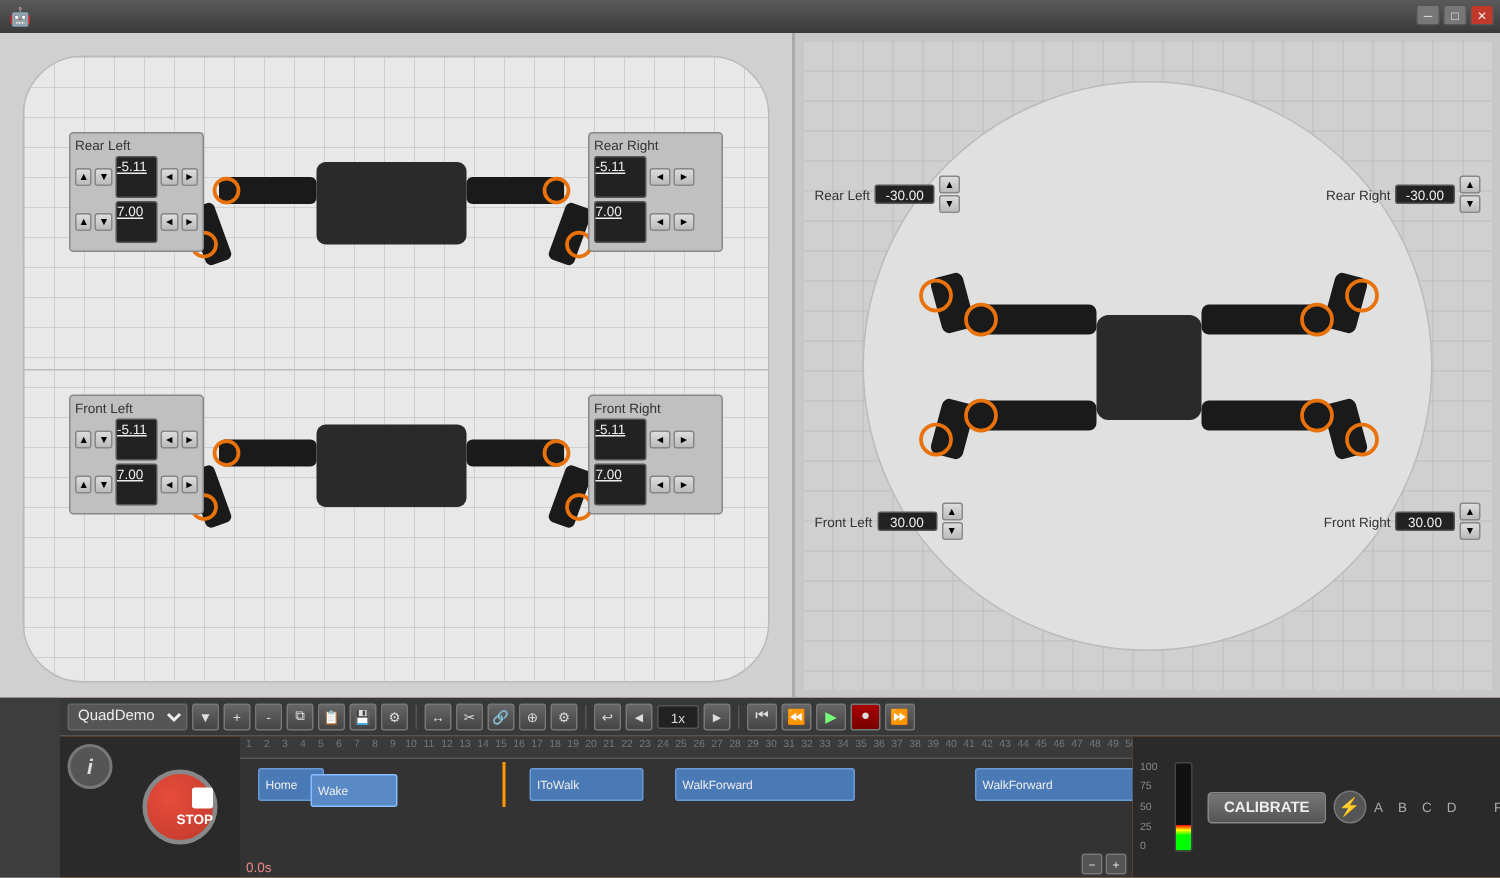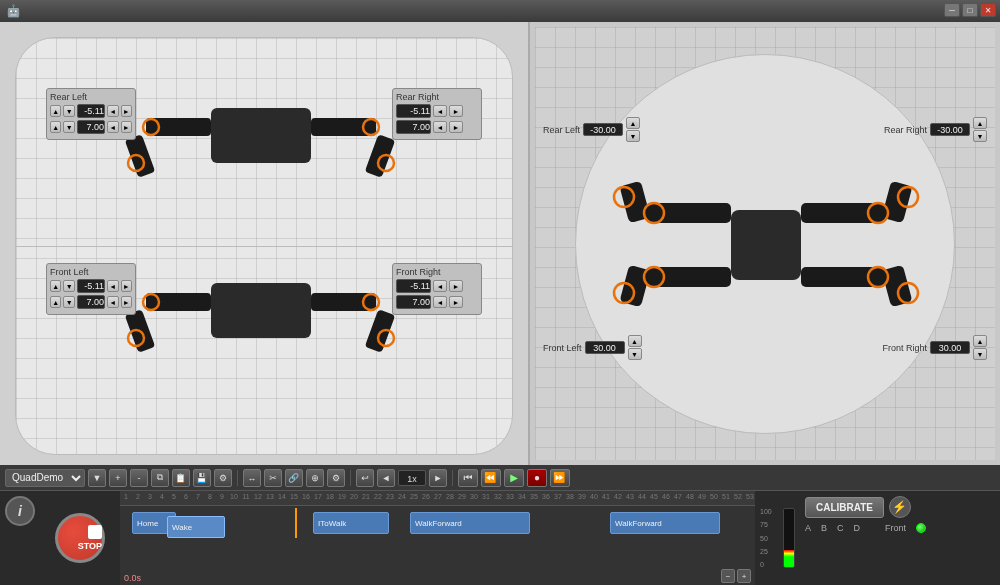--- a/index.html
+++ b/index.html
@@ -187,32 +187,34 @@
       align-items: center;
       justify-content: center;
     }
 
     .ctrl-val {
       background: #222;
       color: #eee;
       border: 1px solid #555;
       border-radius: 2px;
       width: 35px;
-      height: 14px;
+      height: 28px;
       font-size: 9px;
-      text-align: right;
+      text-align: left;
       line-height: 13px;
+      text-decoration: underline;
     }
 
     
     #timeline {
       height: 120px;
       background: #f97316;
       display: flex;
       flex-direction: column;
+      margin-left: 40px;
     }
 
     #timeline-toolbar {
       height: 26px;
       background: #383838;
       display: flex;
       align-items: center;
       padding: 0 5px;
       gap: 3px;
       border-bottom: 1px solid #555;
@@ -392,21 +394,20 @@
       position: absolute;
       bottom: 2px;
       left: 4px;
     }
 
     
     #right-panel {
       width: 200px;
       background: #2a2a2a;
       display: flex;
-      flex-direction: column;
       padding: 5px;
       gap: 5px;
       flex-shrink: 0;
     }
 
     .calibrate-row {
       display: flex;
       align-items: center;
       gap: 5px;
     }

